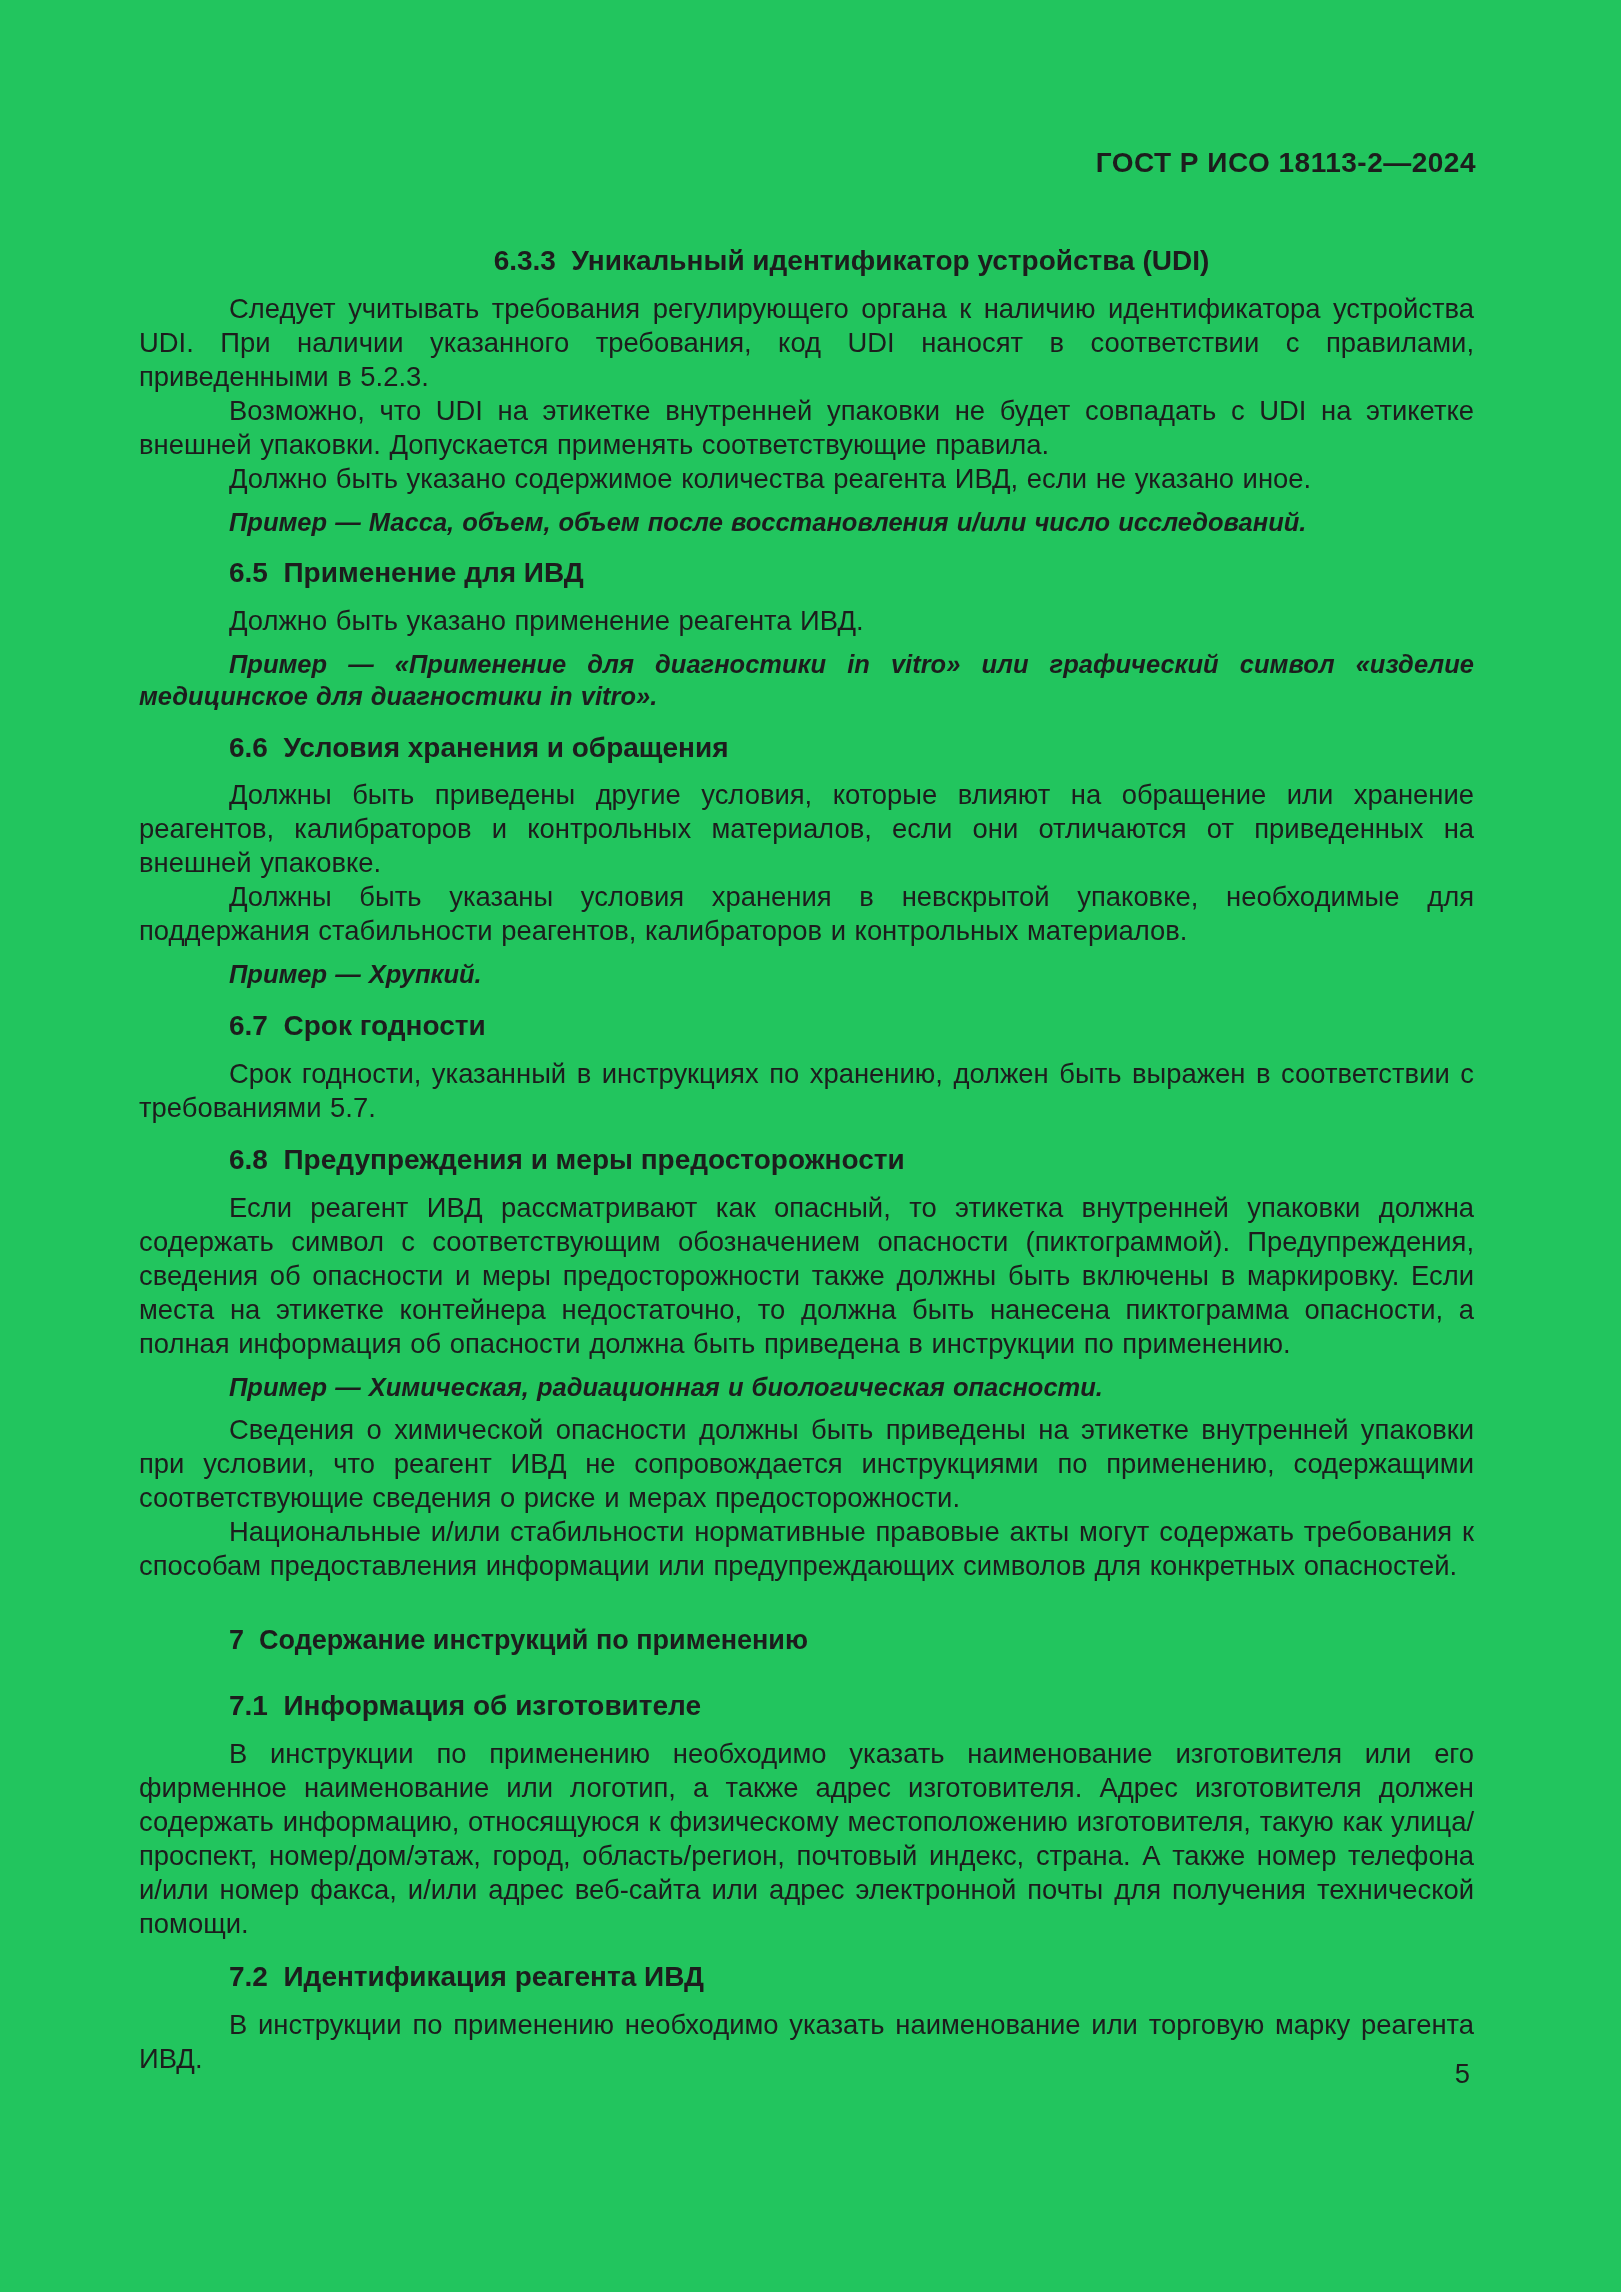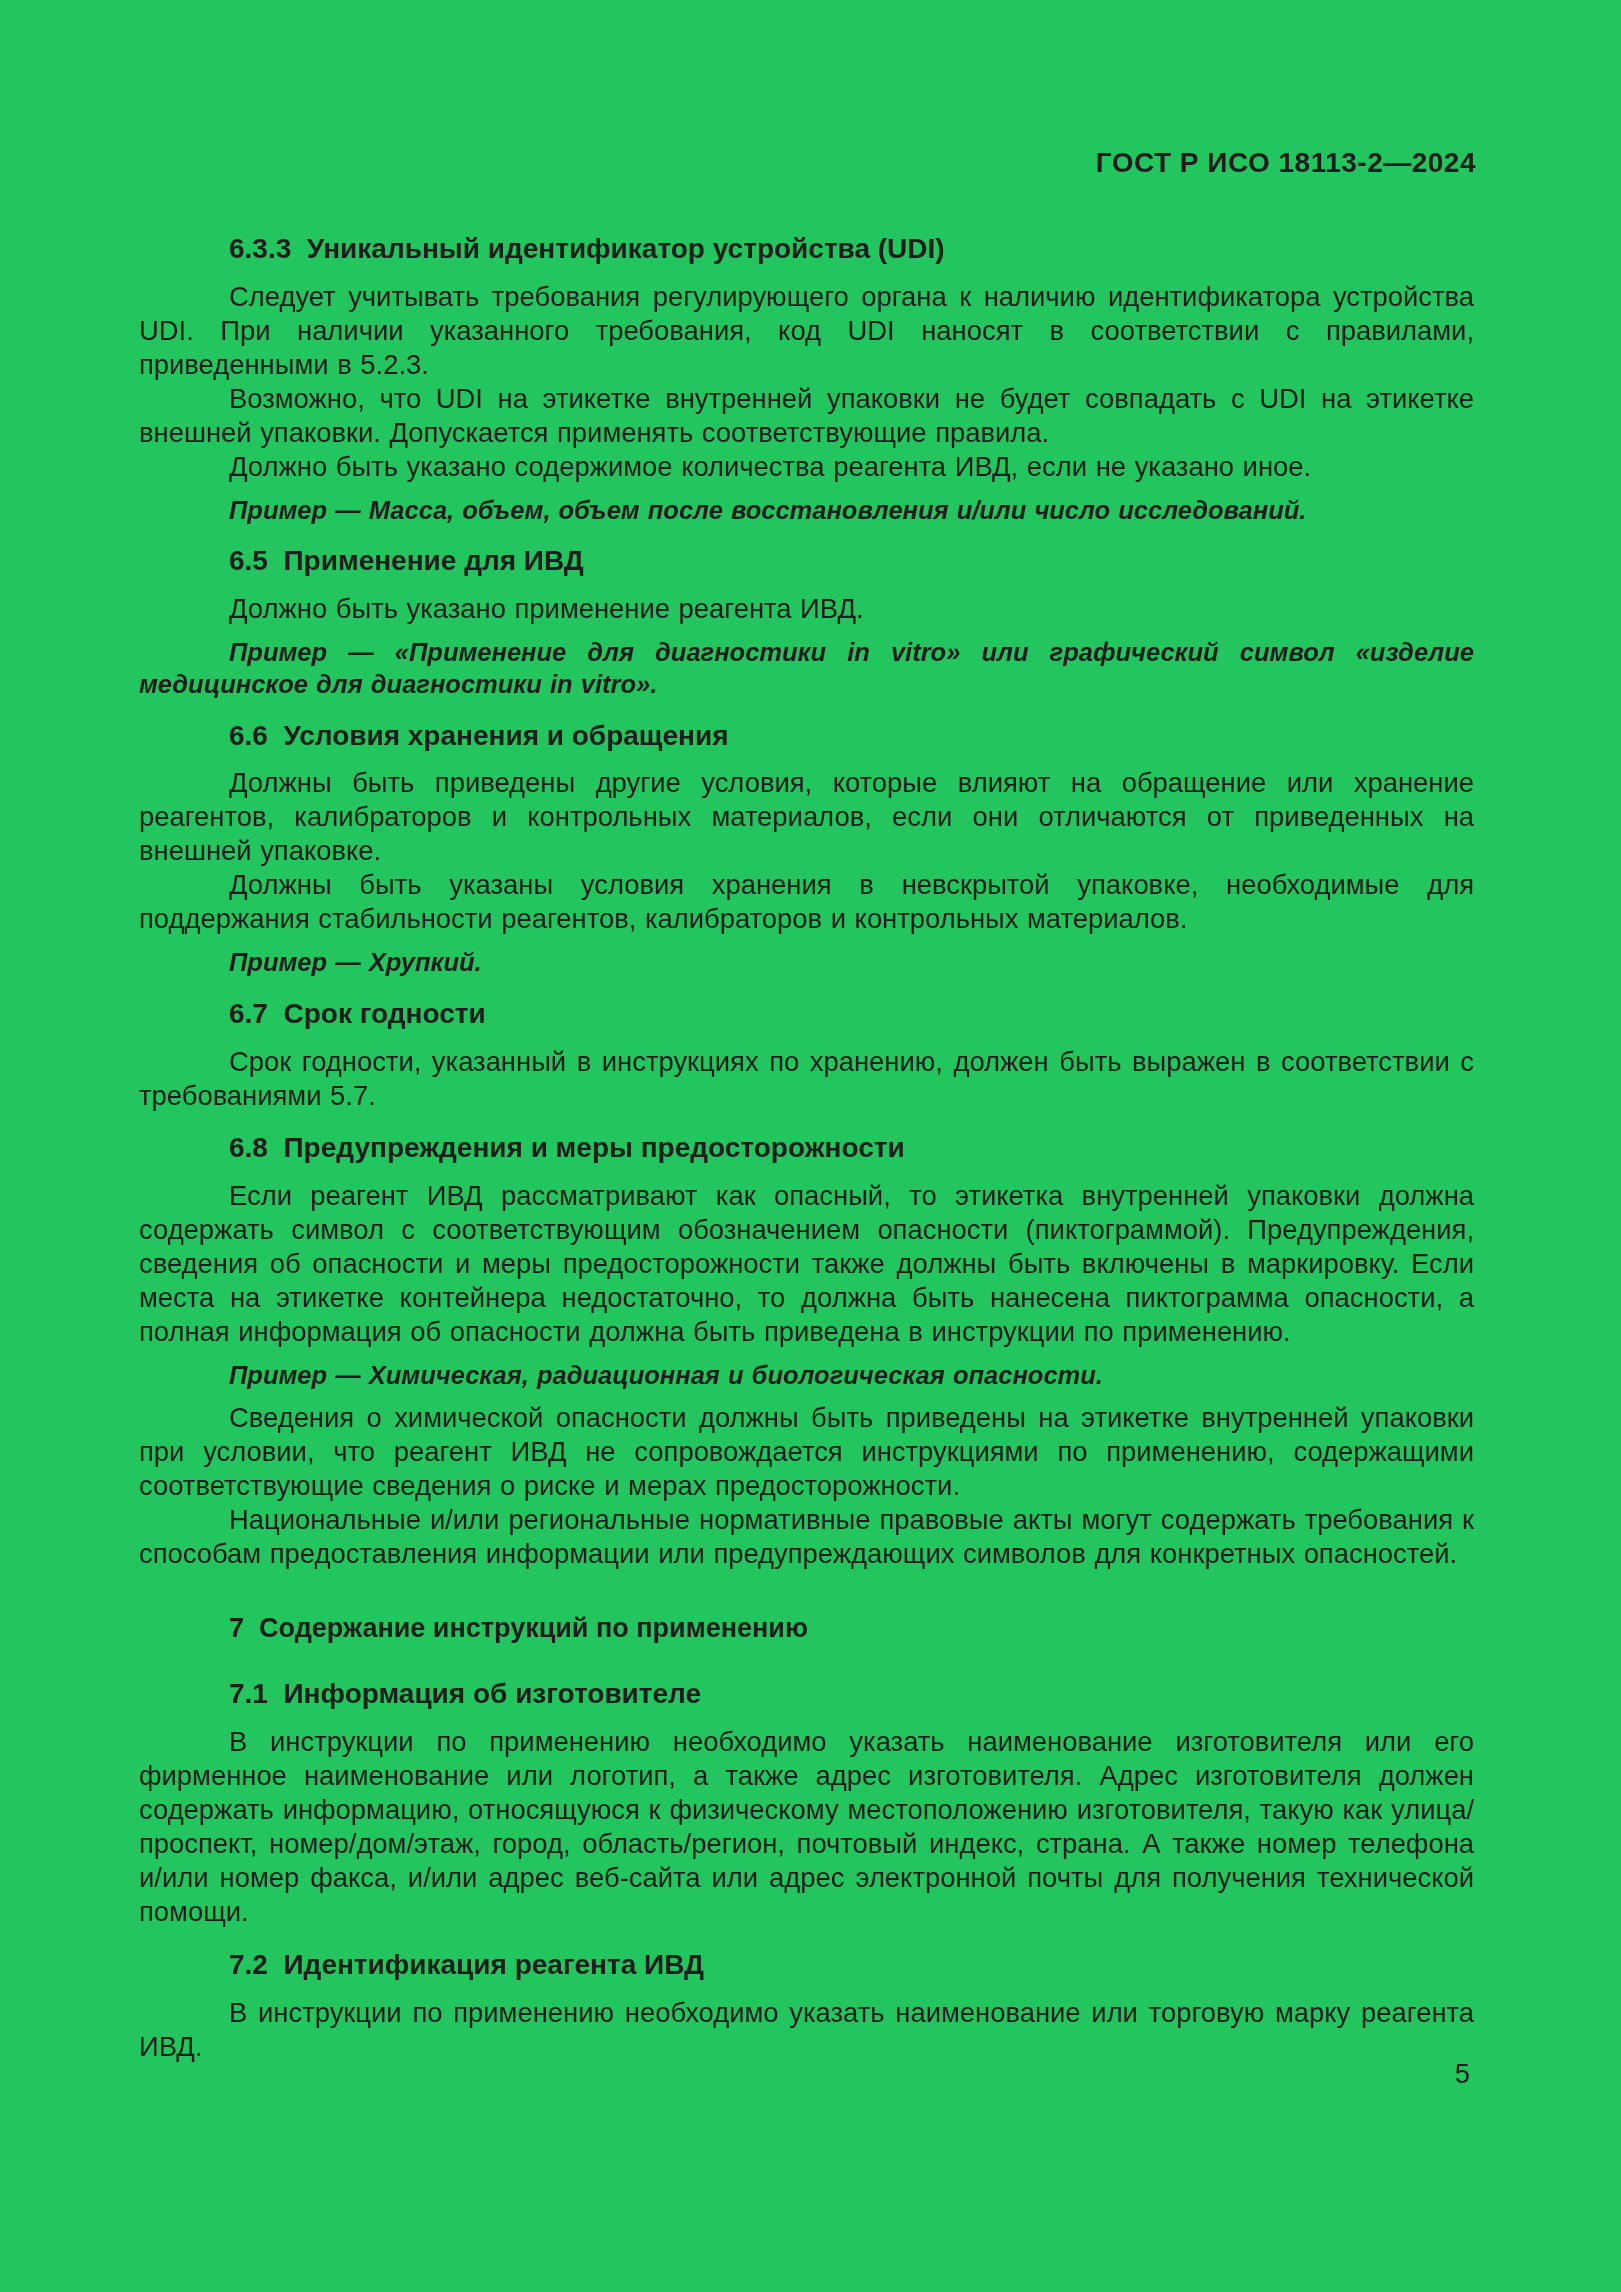--- a/index.html
+++ b/index.html
@@ -34,21 +34,21 @@
     text-indent: 90px;
     word-spacing: 1px;
   }
   .h2 {
     font-size: 28px;
     font-weight: bold;
     line-height: 39px;
     margin: 15.7px 0 11.8px 0;
     padding-left: 90px;
   }
-  .h2.first { margin-top: 0; }
+  .h2.first { margin-top: 12px; text-align: center; }
   .h1 {
     font-size: 27px;
     font-weight: bold;
     line-height: 45px;
     margin: 35px 0 23.5px 0;
     padding-left: 90px;
   }
   .example {
     font-weight: bold;
     font-style: italic;
@@ -88,21 +88,21 @@
     <p>Должны быть указаны условия хранения в невскрытой упаковке, необходимые для поддержания стабильности реагентов, калибраторов и контрольных материалов.</p>
     <p class="example">Пример — Хрупкий.</p>
 
     <div class="h2">6.7&nbsp; Срок годности</div>
     <p>Срок годности, указанный в инструкциях по хранению, должен быть выражен в соответствии с требованиями 5.7.</p>
 
     <div class="h2">6.8&nbsp; Предупреждения и меры предосторожности</div>
     <p>Если реагент ИВД рассматривают как опасный, то этикетка внутренней упаковки должна содержать символ с соответствующим обозначением опасности (пиктограммой). Предупреждения, сведения об опасности и меры предосторожности также должны быть включены в маркировку. Если места на этикетке контейнера недостаточно, то должна быть нанесена пиктограмма опасности, а полная информация об опасности должна быть приведена в инструкции по применению.</p>
     <p class="example">Пример — Химическая, радиационная и биологическая опасности.</p>
     <p>Сведения о химической опасности должны быть приведены на этикетке внутренней упаковки при условии, что реагент ИВД не сопровождается инструкциями по применению, содержащими соответствующие сведения о риске и мерах предосторожности.</p>
-    <p>Национальные и/или региональные нормативные правовые акты могут содержать требования к способам предоставления информации или предупреждающих символов для конкретных опасностей.</p>
+    <p>Национальные и/или стабильности нормативные правовые акты могут содержать требования к способам предоставления информации или предупреждающих символов для конкретных опасностей.</p>
 
     <div class="h1">7&nbsp; Содержание инструкций по применению</div>
 
     <div class="h2">7.1&nbsp; Информация об изготовителе</div>
     <p>В инструкции по применению необходимо указать наименование изготовителя или его фирменное наименование или логотип, а также адрес изготовителя. Адрес изготовителя должен содержать информацию, относящуюся к физическому местоположению изготовителя, такую как улица/проспект, номер/дом/этаж, город, область/регион, почтовый индекс, страна. А также номер телефона и/или номер факса, и/или адрес веб-сайта или адрес электронной почты для получения технической помощи.</p>
 
     <div class="h2">7.2&nbsp; Идентификация реагента ИВД</div>
     <p>В инструкции по применению необходимо указать наименование или торговую марку реагента ИВД.</p>
 
   </div>

